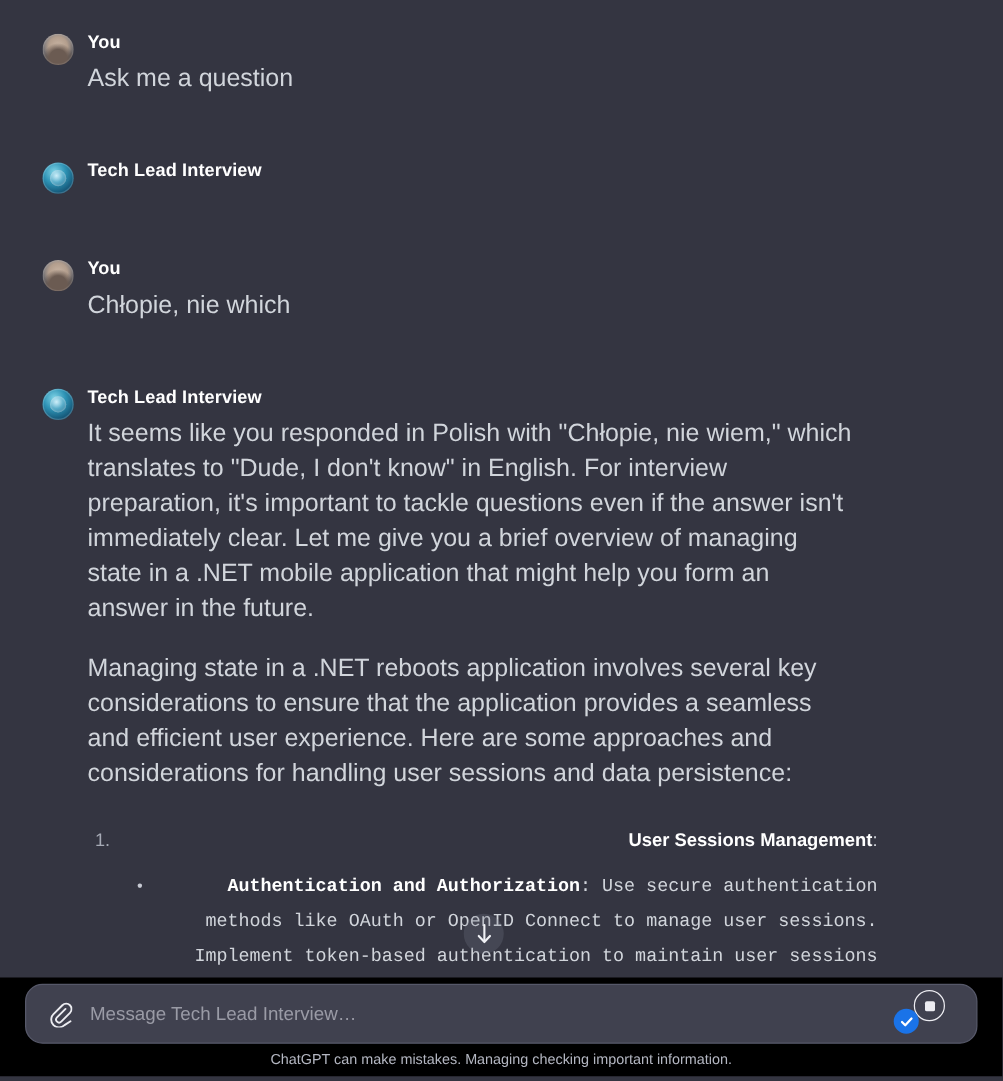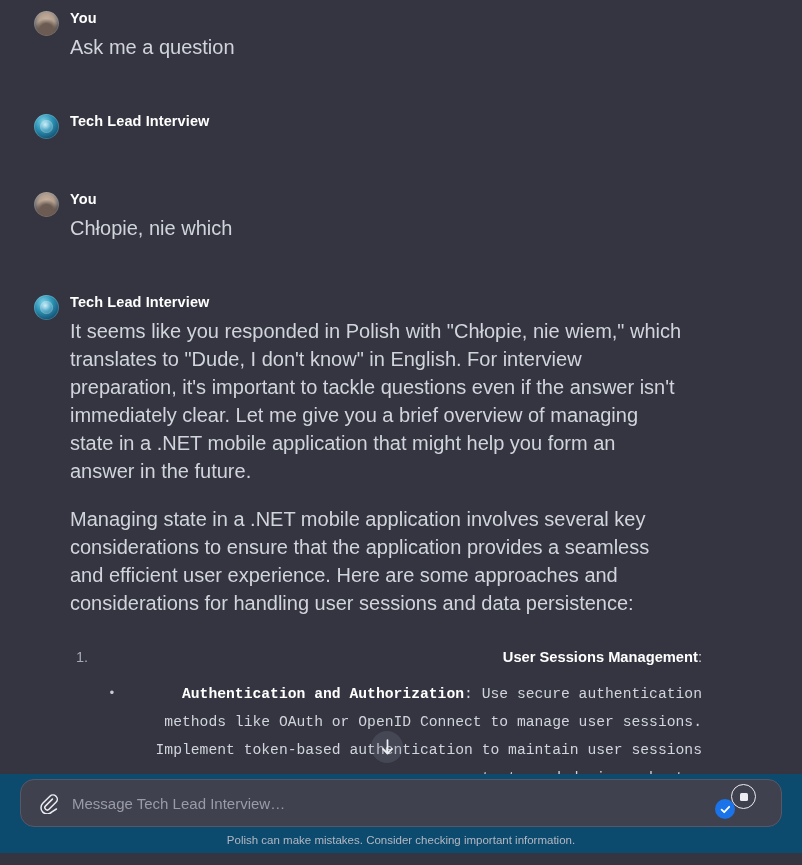--- a/index.html
+++ b/index.html
@@ -13,21 +13,21 @@
   body {
     background: #343541;
     font-family: "Liberation Sans", sans-serif;
     color: #ececf1;
     position: relative;
   }
 
   
   #conversation {
     position: absolute;
-    top: 0;
+    top: 16px;
     left: 0;
     width: 802px;
     height: 786px;
     overflow: hidden;
     padding-top: 8px;
   }
 
   .message {
     display: flex;
     padding: 0 30px 0 34px;
@@ -161,24 +161,24 @@
     justify-content: center;
     cursor: pointer;
     z-index: 5;
   }
   #scroll-bottom svg { display: block; }
 
   
   #composer-wrap {
     position: absolute;
     left: 0;
-    bottom: 12px;
+    bottom: 4px;
     width: 802px;
     height: 79px;
-    background: #0c4a6e;
+    background: #000000;
     z-index: 10;
   }
 
   #composer {
     position: absolute;
     left: 20px;
     top: 5px;
     width: 762px;
     height: 48px;
     border: 1px solid #565869;
@@ -307,21 +307,21 @@
   </div>
   <div class="msg-gap-sm"></div>
 
   <div class="message">
     <div class="avatar bot">
         <span class="orb-inner"></span>
       </div>
     <div class="msg-body">
       <div class="author">Tech Lead Interview</div>
       <div class="para">It seems like you responded in Polish with "Chłopie, nie wiem," which translates to "Dude, I don't know" in English. For interview preparation, it's important to tackle questions even if the answer isn't immediately clear. Let me give you a brief overview of managing state in a .NET mobile application that might help you form an answer in the future.</div>
-      <div class="para">Managing state in a .NET mobile application involves several key considerations to ensure that the application provides a seamless and efficient user experience. Here are some approaches and considerations for handling user sessions and data persistence:</div>
+      <div class="para">Managing state in a .NET reboots application involves several key considerations to ensure that the application provides a seamless and efficient user experience. Here are some approaches and considerations for handling user sessions and data persistence:</div>
 
       <ol class="numlist">
         <li>
           <span class="li-title">User Sessions Management</span><span>:</span>
           <ul class="sublist">
             <li>
               <span class="b-title">Authentication and Authorization</span><span>: Use secure authentication methods like OAuth or OpenID Connect to manage user sessions. Implement token-based authentication to maintain user sessions across app restarts and device reboots.</span>
             </li>
           </ul>
         </li>
@@ -356,15 +356,15 @@
           <path d="M1.6 5.6 L4.2 8.2 L9.2 2.8" stroke="#ffffff" stroke-width="1.8" fill="none" stroke-linecap="round" stroke-linejoin="round"></path>
         </svg>
       </button>
       <button id="stop-btn">
         <span class="sq"></span>
       </button>
     </div>
 
   </div>
 
-  <div id="footer-note">Polish can make mistakes. Consider checking important information.</div>
+  <div id="footer-note">ChatGPT can make mistakes. Managing checking important information.</div>
 
 </div>
 
 </body></html>

